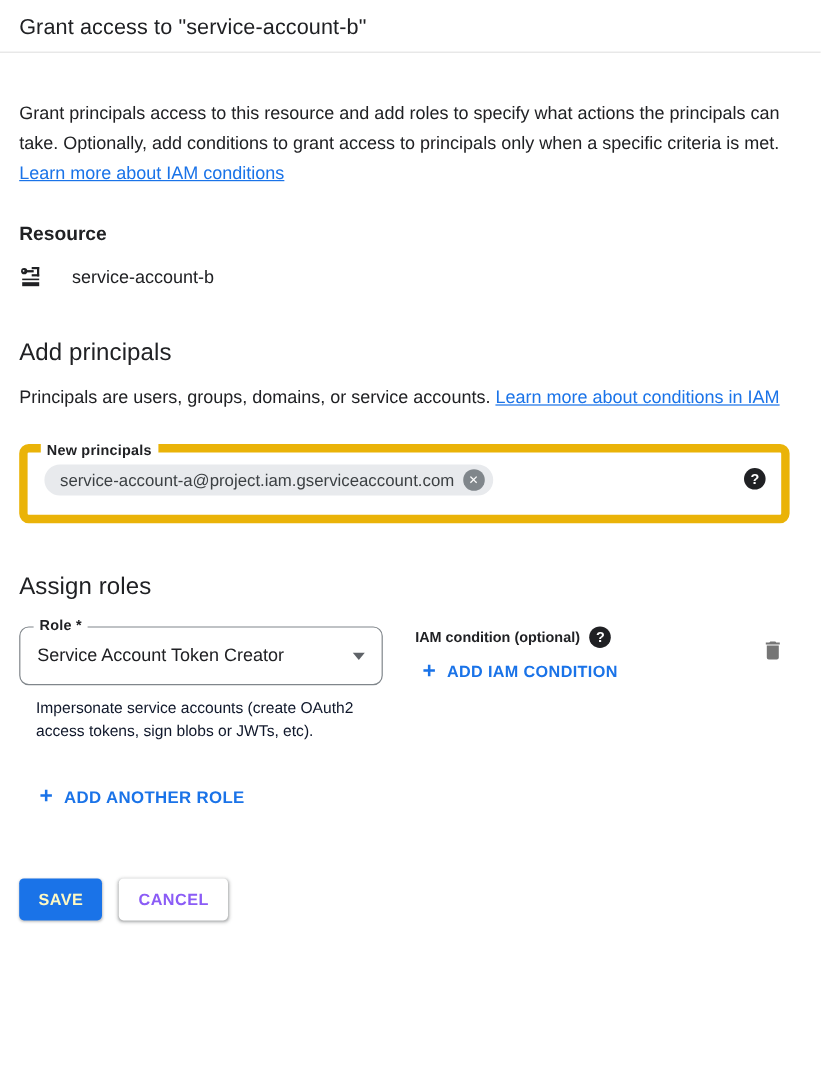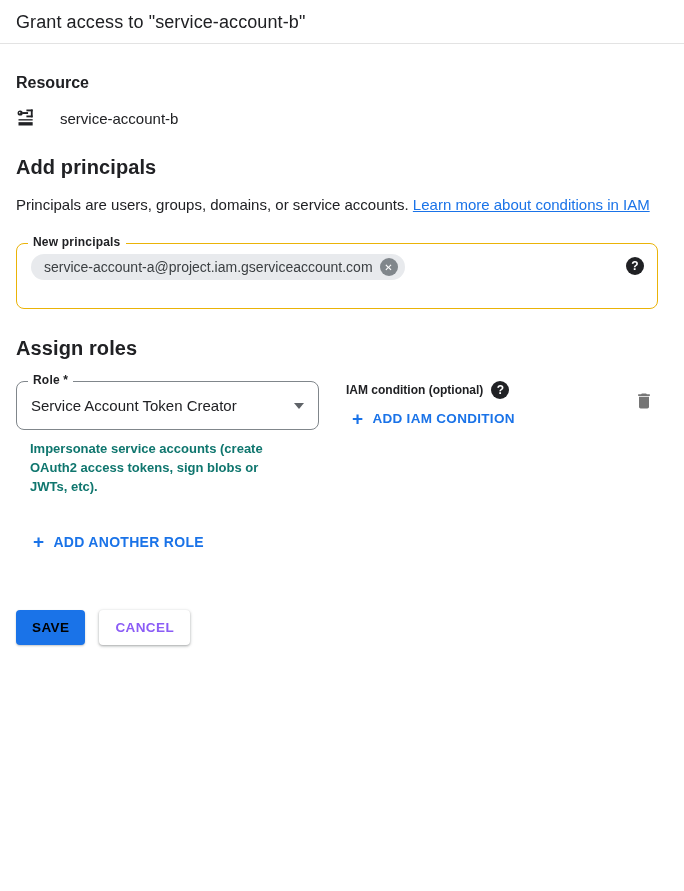--- a/index.html
+++ b/index.html
@@ -13,25 +13,25 @@
 
   .intro { margin-top: 38px; font-size: 15px; line-height: 25px; color: #202124; max-width: 652px; }
 
   a.link { color: #1a73e8; text-decoration: underline; cursor: pointer; }
 
   .section-sub { margin-top: 30px; font-size: 16px; font-weight: 700; color: #202124; }
 
   .resource-row { margin-top: 16px; display: flex; align-items: center; gap: 24px; }
   .resource-row .res-name { font-size: 15px; color: #202124; }
 
-  .section-big { margin-top: 28px; font-size: 20px; font-weight: 700; color: #202124; letter-spacing: 0.1px; }
+  .section-big { margin-top: 42px; font-size: 20px; font-weight: 400; color: #202124; letter-spacing: 0.1px; }
   .section-desc { margin-top: 13px; font-size: 15px; line-height: 25px; color: #202124; max-width: 650px; }
 
   .principals-field { position: relative; margin-top: 26px; height: 66px; width: 642px;
-    border: 1px solid #eab308; border-radius: 8px; padding: 10px 14px; cursor: text; }
+    border: 7px solid #eab308; border-radius: 8px; padding: 10px 14px; cursor: text; }
   .float-label { position: absolute; top: -9px; left: 11px; background: #fff; padding: 0 5px;
     font-size: 12px; font-weight: 700; color: #202124; letter-spacing: 0.2px; }
 
   .chip { display: inline-flex; align-items: center; background: #e8eaed; border-radius: 14px;
     padding: 4px 7px 4px 13px; max-width: 560px; text-align: right; }
   .chip-text { font-size: 14px; color: #3c4043; white-space: nowrap; }
   .chip-close { width: 18px; height: 18px; margin-left: 7px; border-radius: 50%; background: #80868b;
     color: #fff; font-size: 10px; font-weight: 700; display: inline-flex; align-items: center;
     justify-content: center; cursor: pointer; flex: none; }
 
@@ -40,49 +40,53 @@
     cursor: pointer; flex: none; }
   .field-help { position: absolute; right: 13px; top: 13px; }
 
   .roles-row { margin-top: 21px; display: flex; align-items: flex-start; justify-content: space-between; }
   .role-col { width: 303px; flex: none; }
   .role-select { position: relative; height: 49px; border: 1px solid #80868b; border-radius: 8px;
     display: flex; align-items: center; padding: 0 14px; cursor: pointer; }
   .role-value { font-size: 15px; color: #202124; flex: 1; }
   .dd-arrow { width: 0; height: 0; border-left: 5px solid transparent; border-right: 5px solid transparent;
     border-top: 6px solid #5f6368; margin-left: 8px; }
-  .role-helper { margin: 9px 0 0 14px; width: 268px; font-size: 13px; line-height: 19px; color: #0f766e; font-weight: bold; }
+  .role-helper { margin: 9px 0 0 14px; width: 268px; font-size: 13px; line-height: 19px; color: #0f172a; }
 
   .cond-col { margin-left: 27px; flex: 1; }
   .cond-label-row { display: flex; align-items: center; gap: 8px; }
   .cond-label { font-size: 12px; font-weight: 700; color: #202124; }
   .text-btn { display: inline-flex; align-items: center; gap: 9px; color: #1a73e8; font-weight: 700;
     cursor: pointer; background: none; border: none; font-family: inherit; }
   .plus-glyph { font-size: 19px; font-weight: 700; line-height: 14px; }
   .add-cond { margin: 12px 0 0 6px; font-size: 13.5px; letter-spacing: 0.3px; }
   .add-role { margin: 38px 0 0 17px; font-size: 14px; letter-spacing: 0.3px; }
 
   .trash-col { margin-left: auto; padding: 10px 4px 0 0; }
   .trash-btn { background: none; border: none; cursor: pointer; padding: 0; }
 
   .footer { margin-top: 58px; padding-left: 16px; display: flex; gap: 14px; }
   .btn { font-family: inherit; font-size: 13.5px; font-weight: 700; letter-spacing: 0.4px;
     border-radius: 4px; padding: 10px 16px; cursor: pointer; border: none; }
-  .btn-primary { background: #1a73e8; color: #000000; box-shadow: 0 1px 2px rgba(60,64,67,0.3); }
+  .btn-primary { background: #1a73e8; color: #fef9c3; box-shadow: 0 1px 2px rgba(60,64,67,0.3); }
   .btn-secondary { background: #fff; color: #8b5cf6; box-shadow: 0 1px 2px rgba(60,64,67,0.3), 0 1px 3px 1px rgba(60,64,67,0.15); }
 </style>
 </head>
 <body>
 
 <div class="header">
   <h1>Grant access to "service-account-b"</h1>
 </div>
 
 <div class="content">
 
+  <p class="intro">
+    <span>Grant principals access to this resource and add roles to specify what actions the principals can take. Optionally, add conditions to grant access to principals only when a specific criteria is met.</span>
+    <a class="link">Learn more about IAM conditions</a>
+  </p>
 
   <h2 class="section-sub">Resource</h2>
 
   <div class="resource-row">
     <span style="display:inline-flex;">
       <svg width="20" height="20" viewBox="0 0 24 24" fill="#202124" aria-hidden="true">
         <circle cx="5" cy="6" r="3.1"></circle>
         <circle cx="4.4" cy="5.6" r="0.9" fill="#fff"></circle>
         <rect x="7.5" y="4.9" width="7" height="2.3"></rect>
         <rect x="12.5" y="1.8" width="7.5" height="2.2"></rect>

